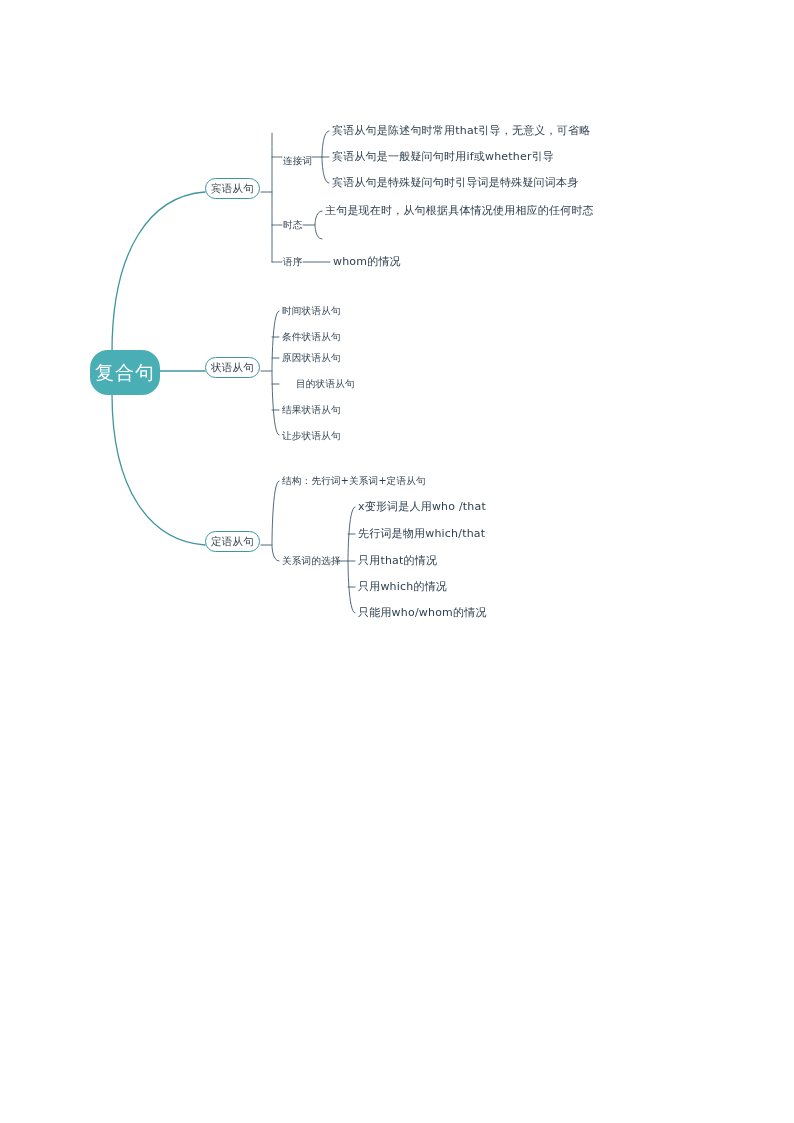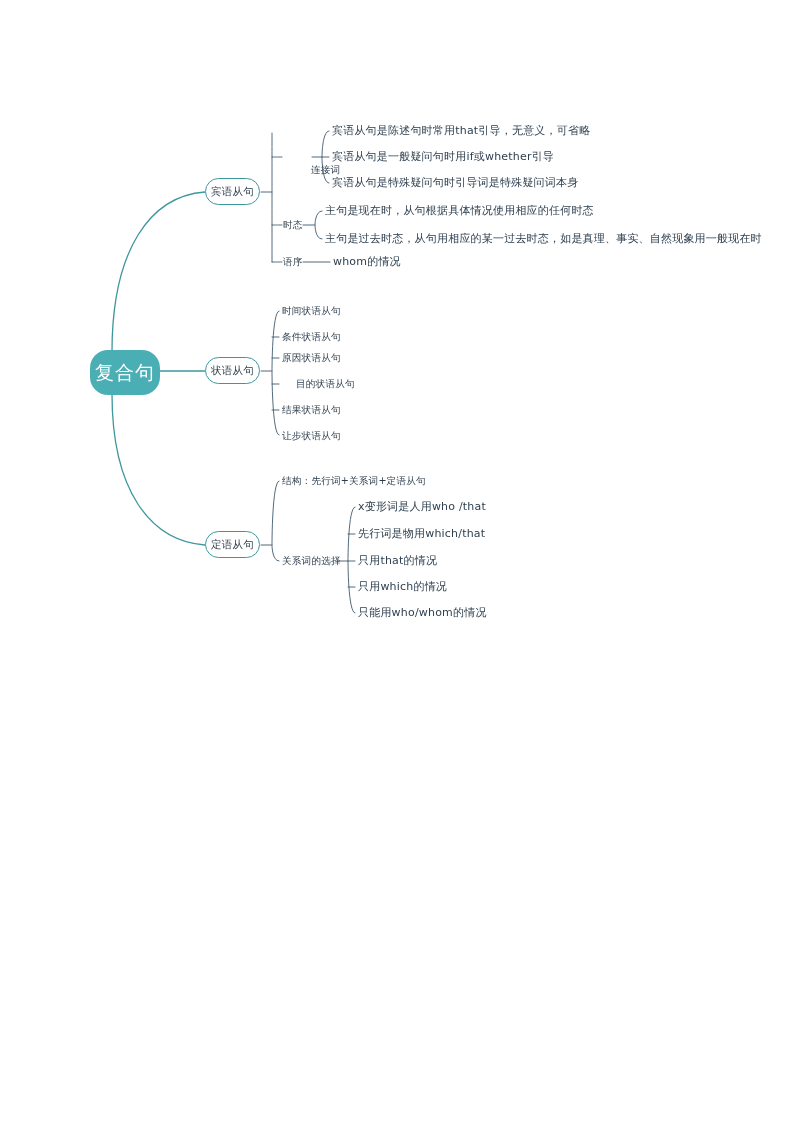--- a/index.html
+++ b/index.html
@@ -48,21 +48,21 @@
     width: 70px;
     height: 45px;
   }
   
   .l2-node {
     background: #ffffff;
     border: 1.3px solid #3E979E;
     border-radius: 14px;
     color: #2e3d49;
     font-size: 10.5px;
-    height: 27px;
+    height: 21px;
     width: 55px;
     letter-spacing: 0.3px;
   }
   
   .leaf {
     position: absolute;
     font-size: 11px;
     color: #2f4050;
     white-space: nowrap;
     letter-spacing: 0.2px;
@@ -131,35 +131,34 @@
   </svg>
 
   <div class="node root-node">复合句</div>
 
   <div class="node l2-node" style="left:205px; top:178px;">宾语从句</div>
 
   <div class="node l2-node" style="left:205px; top:357px;">状语从句</div>
 
   <div class="node l2-node" style="left:205px; top:531px;">定语从句</div>
 
-  <div class="leaf l3" style="left:283px; top:164px;margin-left:28px;">连接词</div>
+  <div class="leaf l3" style="left:283px; top:155px;">连接词</div>
 
   <div class="leaf l3" style="left:283px; top:219px;">时态</div>
 
   <div class="leaf l3" style="left:283px; top:256px;">语序</div>
 
   <div class="leaf" style="left:332px; top:125px;">宾语从句是陈述句时常用that引导，无意义，可省略</div>
 
   <div class="leaf" style="left:332px; top:151px;">宾语从句是一般疑问句时用if或whether引导</div>
 
   <div class="leaf" style="left:332px; top:177px;">宾语从句是特殊疑问句时引导词是特殊疑问词本身</div>
 
   <div class="leaf" style="left:325px; top:205px;">主句是现在时，从句根据具体情况使用相应的任何时态</div>
 
-  <div class="leaf" style="left:325px; top:233px;">主句是过去时态，从句用相应的某一过去时态，如是真理、事实、自然现象用一般现在时</div>
 
   <div class="leaf" style="left:333px; top:256px;">whom的情况</div>
 
   <div class="leaf l3" style="left:282px; top:305px;">时间状语从句</div>
 
   <div class="leaf l3" style="left:282px; top:331px;">条件状语从句</div>
 
   <div class="leaf l3" style="left:282px; top:352px;">原因状语从句</div>
 
   <div class="leaf l3" style="left:296px; top:378px;">目的状语从句</div>

